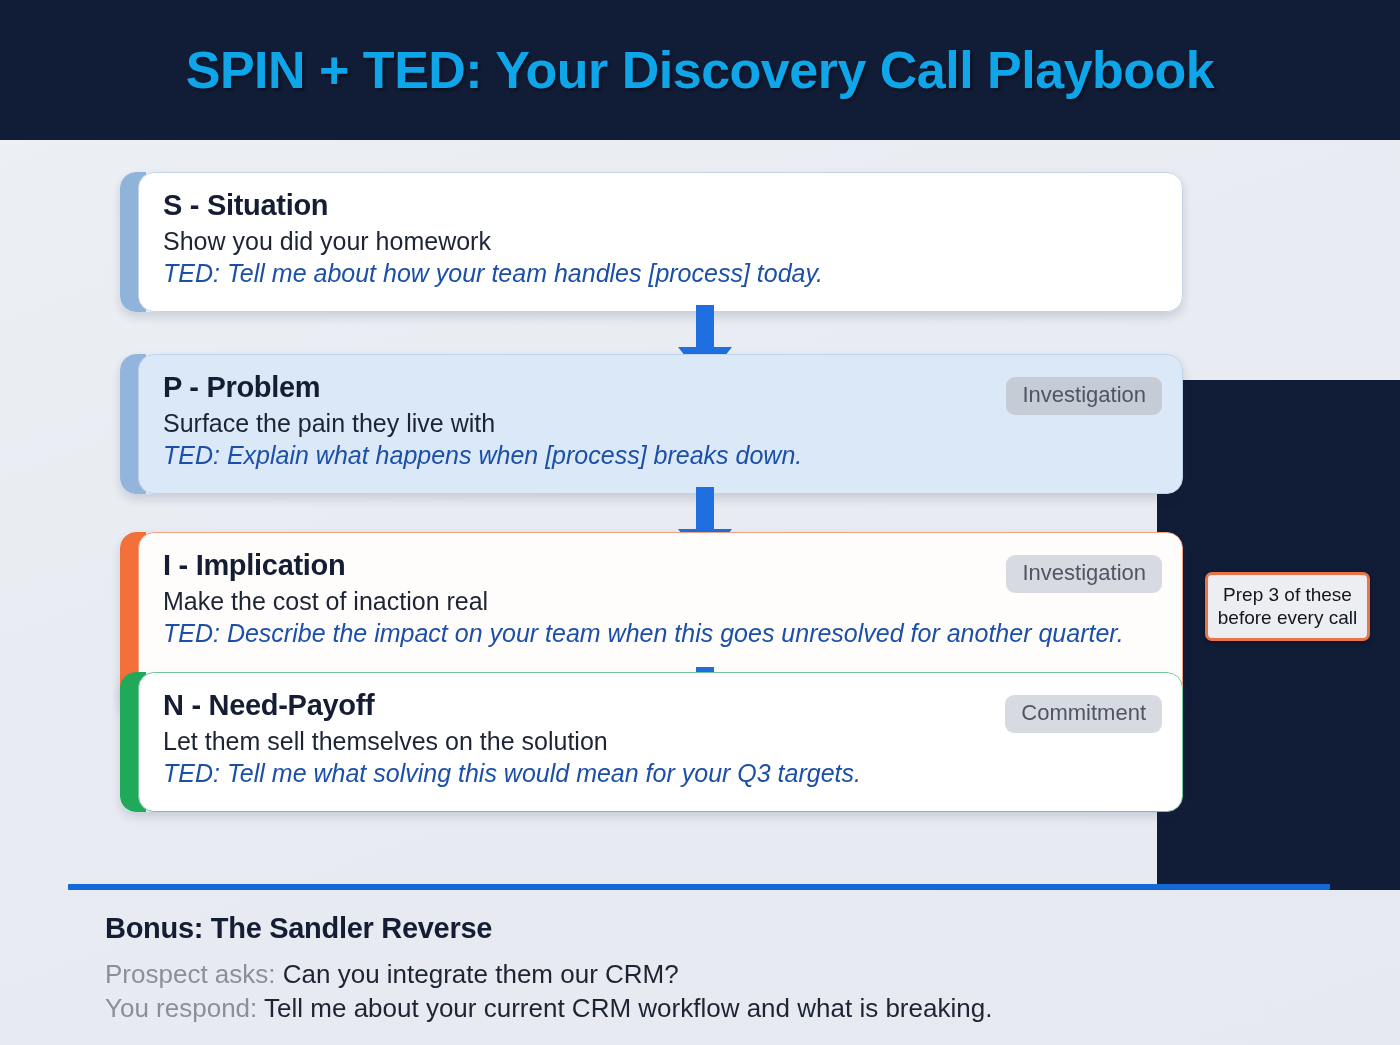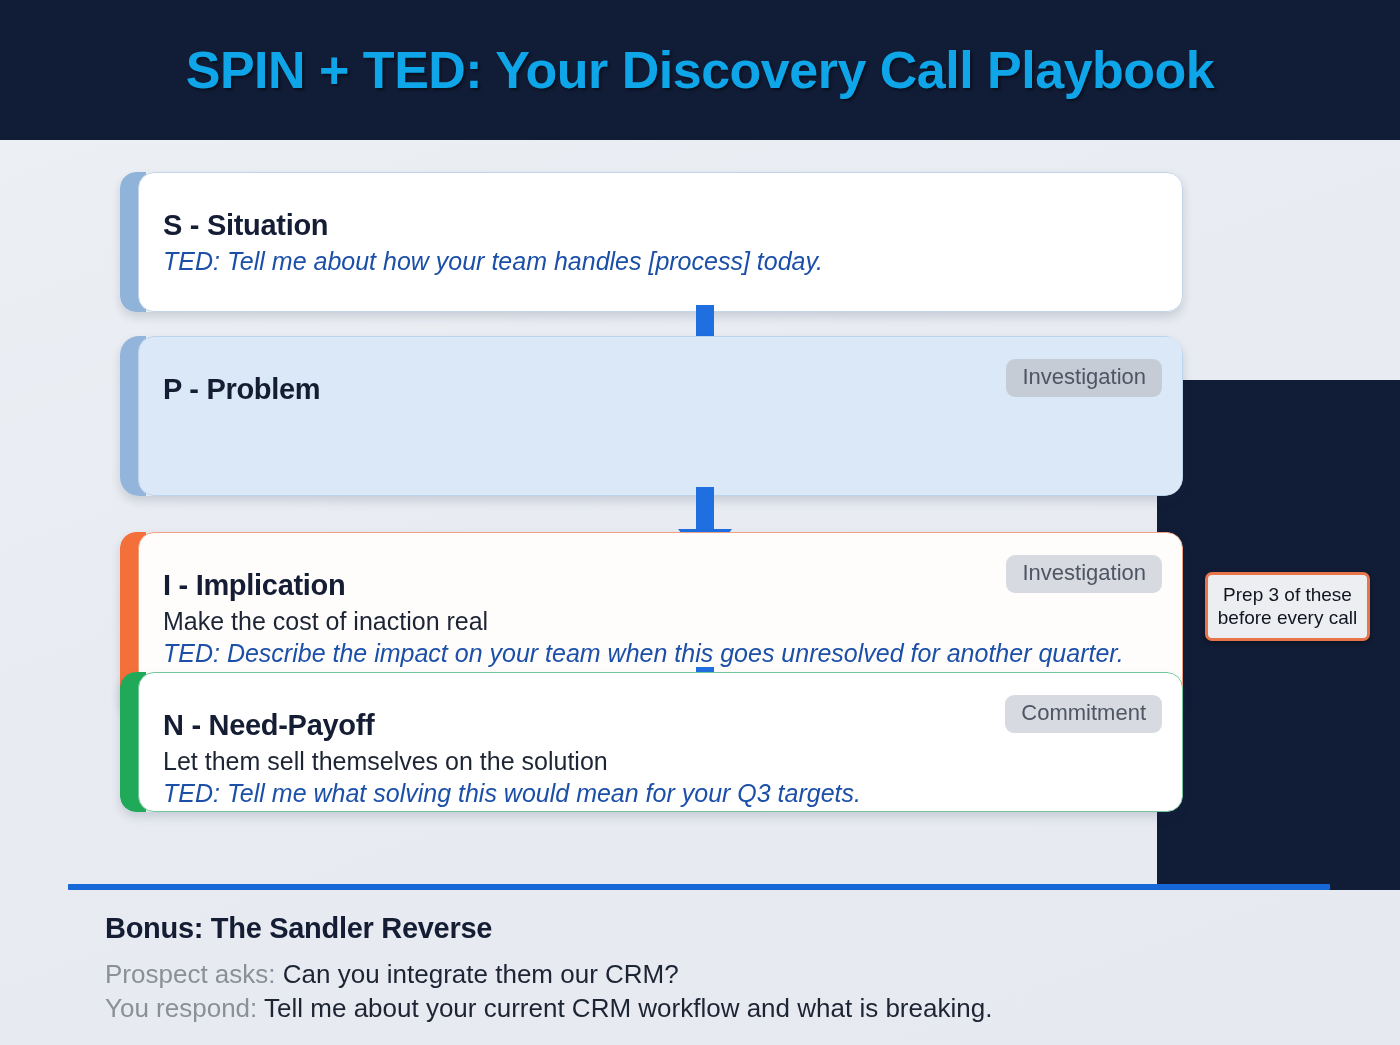--- a/index.html
+++ b/index.html
@@ -54,21 +54,21 @@
   .card-accent {
     position:absolute; left:0; top:0;
     width:26px; height:100%;
     border-radius:16px 0 0 16px;
   }
   .card-body {
     position:absolute;
     left:18px; top:0;
     width:1045px; height:100%;
     border-radius:16px;
-    padding:36px 26px 18px 24px;
+    padding:16px 26px 18px 24px;
   }
   .card-title {
     font-size:29px; font-weight:bold;
     color:#141d33;
     letter-spacing:-0.3px;
     margin-bottom:5px;
   }
   .card-sub {
     font-size:25px;
     color:#1d2433;
@@ -88,21 +88,21 @@
     padding:5px 16px 7px 16px;
     border-radius:9px;
     white-space:nowrap;
   }
 
   
   .card-1 { top:172px; height:140px; }
   .card-1 .card-accent { background:#8fb3d9; }
   .card-1 .card-body   { background:#ffffff; border:1px solid #c3d4e6; }
 
-  .card-2 { top:336px; height:160px;border-radius:19px; }
+  .card-2 { top:354px; height:140px; }
   .card-2 .card-accent { background:#94b5db; }
   .card-2 .card-body   { background:#dbe8f7; border:1px solid #bdd3ea; }
   .card-2 .badge       { background:#c6ccd6; }
 
   .card-3 { top:532px; height:180px; }
   .card-3 .card-accent { background:#f4703a; }
   .card-3 .card-body   { background:#fffdfc; border:1px solid #f0a183; }
 
   .card-4 { top:672px; height:140px; }
   .card-4 .card-accent { background:#1fa959; }
@@ -171,34 +171,37 @@
   <div class="header">
     <div class="header-title">SPIN + TED: Your Discovery Call Playbook</div>
   </div>
 
   <div class="dark-panel"></div>
 
   <div class="card card-1">
     <div class="card-accent"></div>
     <div class="card-body">
       <div class="card-title">S - Situation</div>
+      <div class="card-sub">Show you did your homework</div>
       <div class="card-ted">TED: Tell me about how your team handles [process] today.</div>
     </div>
   </div>
 
   <div class="arrow arrow-1">
     <svg viewBox="0 0 58 78" xmlns="http://www.w3.org/2000/svg">
       <polygon points="20,0 38,0 38,42 56,42 29,76 2,42 20,42" fill="#1f6fe0"></polygon>
     </svg>
   </div>
 
   <div class="card card-2">
     <div class="card-accent"></div>
     <div class="card-body">
       <div class="card-title">P - Problem</div>
+      <div class="card-sub">Surface the pain they live with</div>
+      <div class="card-ted">TED: Explain what happens when [process] breaks down.</div>
       <div class="badge">Investigation</div>
     </div>
   </div>
 
   <div class="arrow arrow-2">
     <svg viewBox="0 0 58 78" xmlns="http://www.w3.org/2000/svg">
       <polygon points="20,0 38,0 38,42 56,42 29,76 2,42 20,42" fill="#1f6fe0"></polygon>
     </svg>
   </div>
 

